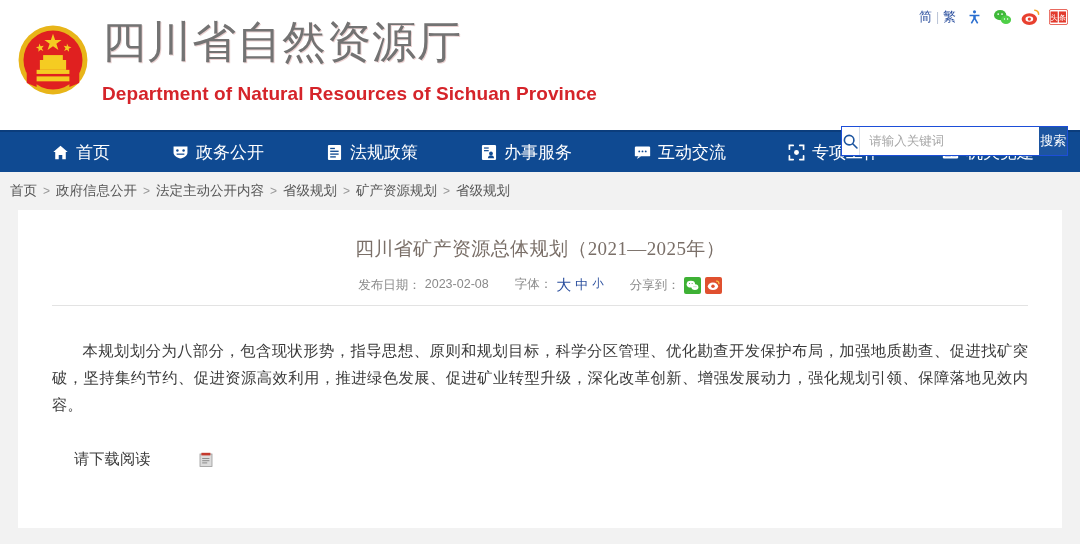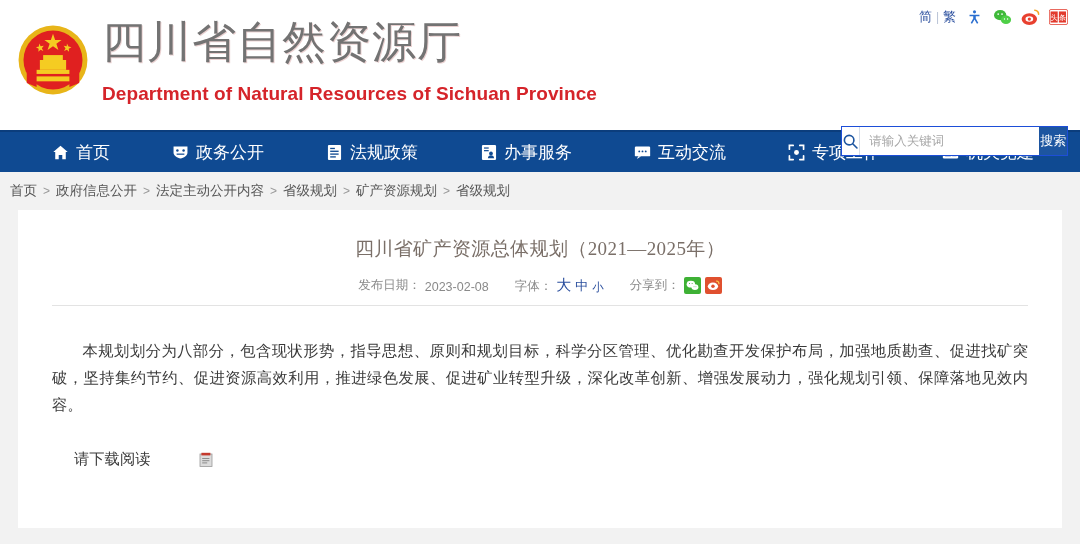--- a/index.html
+++ b/index.html
@@ -168,21 +168,21 @@
     margin-top: 14px;
     display: flex;
     align-items: center;
     justify-content: center;
     gap: 26px;
     font-size: 12.5px;
     color: #8a8a8a;
     padding-bottom: 10px;
     border-bottom: 1px solid #e3e3e3;
   }
-  .meta .mi { display: flex; align-items: flex-end; gap: 4px; }
+  .meta .mi { display: flex; align-items: flex-start; gap: 4px; }
   .meta .val { color: #8a8a8a; }
   .fs-opts { display: flex; align-items: center; gap: 5px; }
   .fs-opts b { color: #2b4f9e; font-weight: 400; cursor: pointer; }
   .fs-opts .f1 { font-size: 15px; }
   .fs-opts .f2 { font-size: 13px; }
   .fs-opts .f3 { font-size: 11.5px; }
   .share-ico {
     width: 17px; height: 17px;
     display: inline-flex;
     align-items: center;

